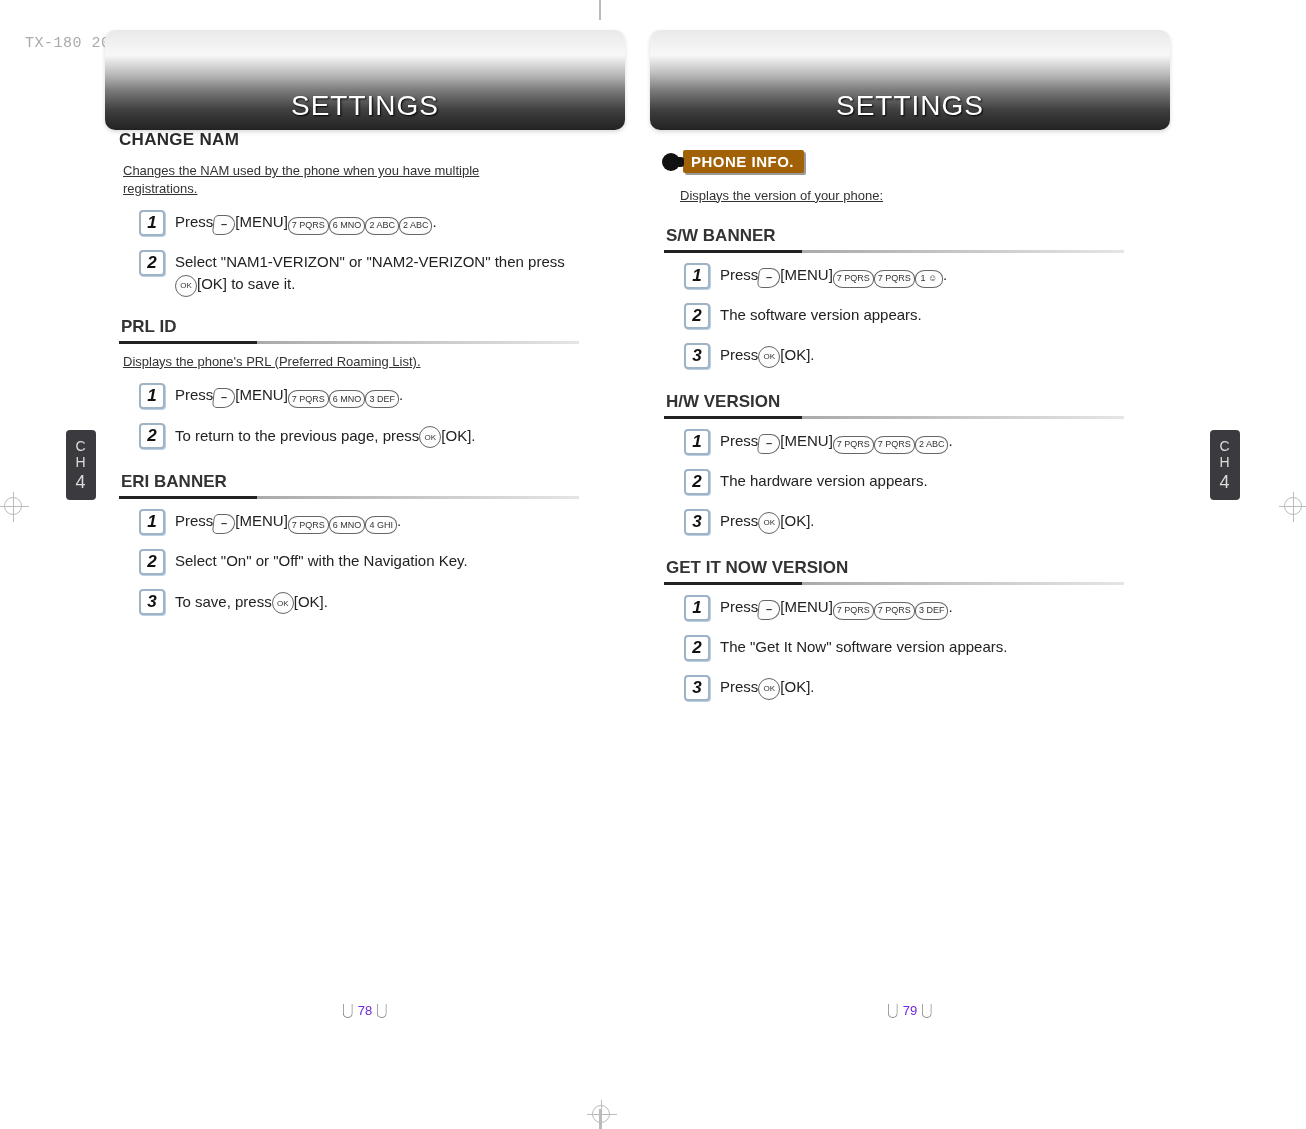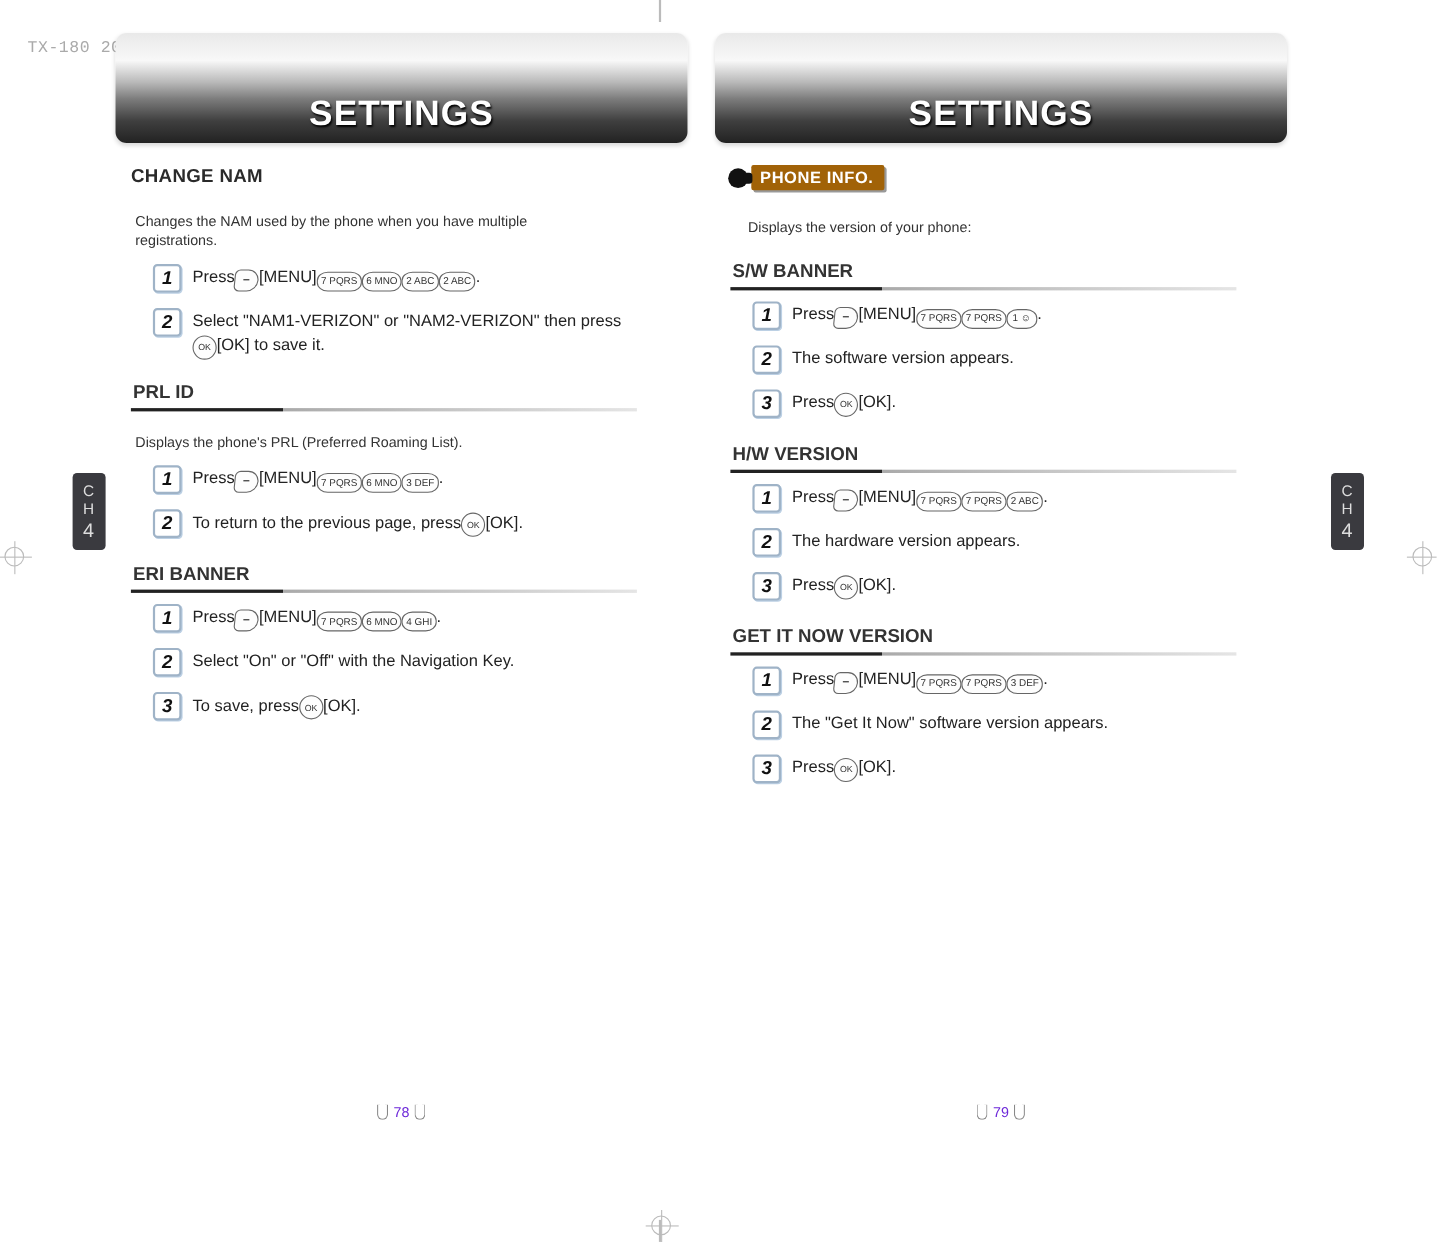--- a/index.html
+++ b/index.html
@@ -82,41 +82,41 @@
     border-radius: 10px;
     background: linear-gradient(to bottom, #e9e9e9 0%, #f8f8f8 25%, #b8b8b8 45%, #7c7c7c 60%, #3f3f3f 80%, #222 100%);
     display: flex;
     align-items: flex-end;
     justify-content: center;
     padding-bottom: 8px;
     box-shadow: 0 2px 4px rgba(0,0,0,0.15);
   }
   .banner-title {
     color: #fff;
-    font-size: 32px;
-    font-weight: bold;
+    font-size: 28px;
+    font-weight: normal;
     letter-spacing: 1px;
     text-shadow: 1px 1px 2px #000;
   }
 
   .section-title {
     font-weight: bold;
     font-size: 17px;
     color: #2a2a2a;
-    margin-top: 20px;
     margin-left: 14px;
     letter-spacing: 0.3px;
   }
   .section-sub {
     font-size: 13px;
     color: #333;
-    margin-top: 22px;
+    margin-top: 12px;
     margin-left: 18px;
     line-height: 1.35;
     max-width: 430px;
+    text-decoration: underline;
   }
   .sub-heading {
     font-weight: bold;
     font-size: 17px;
     color: #333;
     margin-top: 22px;
     margin-left: 16px;
     padding-bottom: 4px;
     position: relative;
   }

